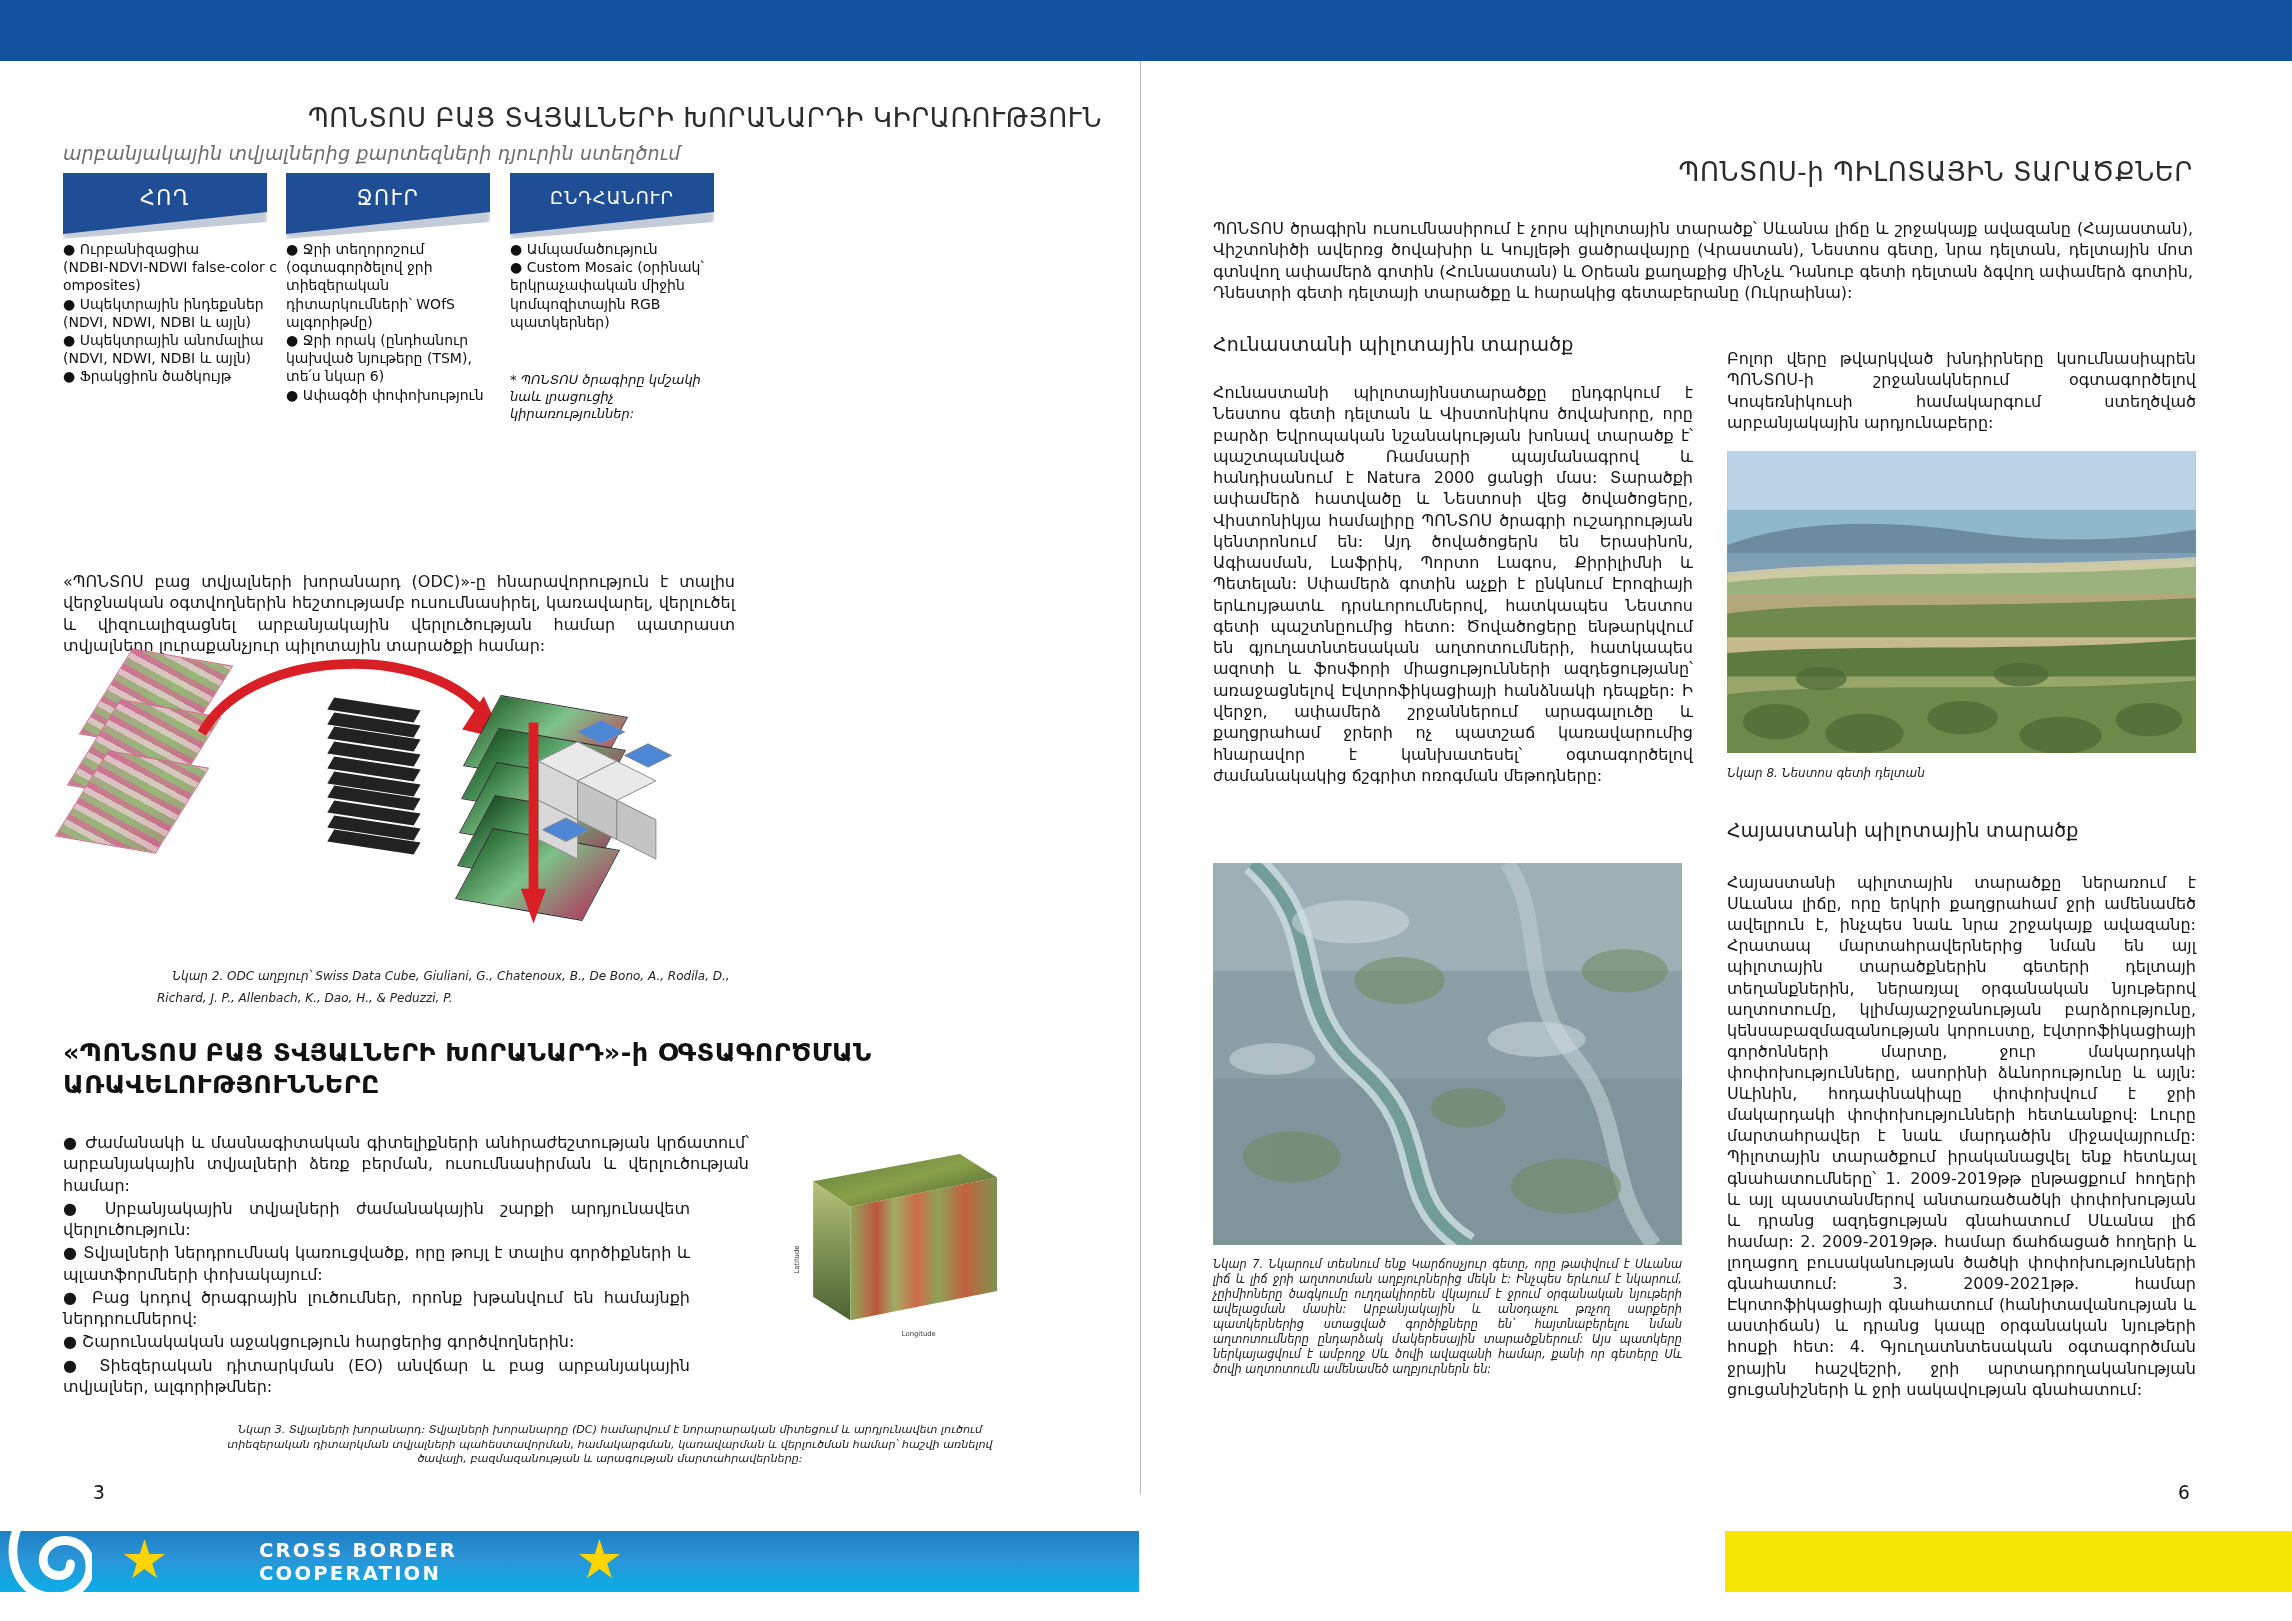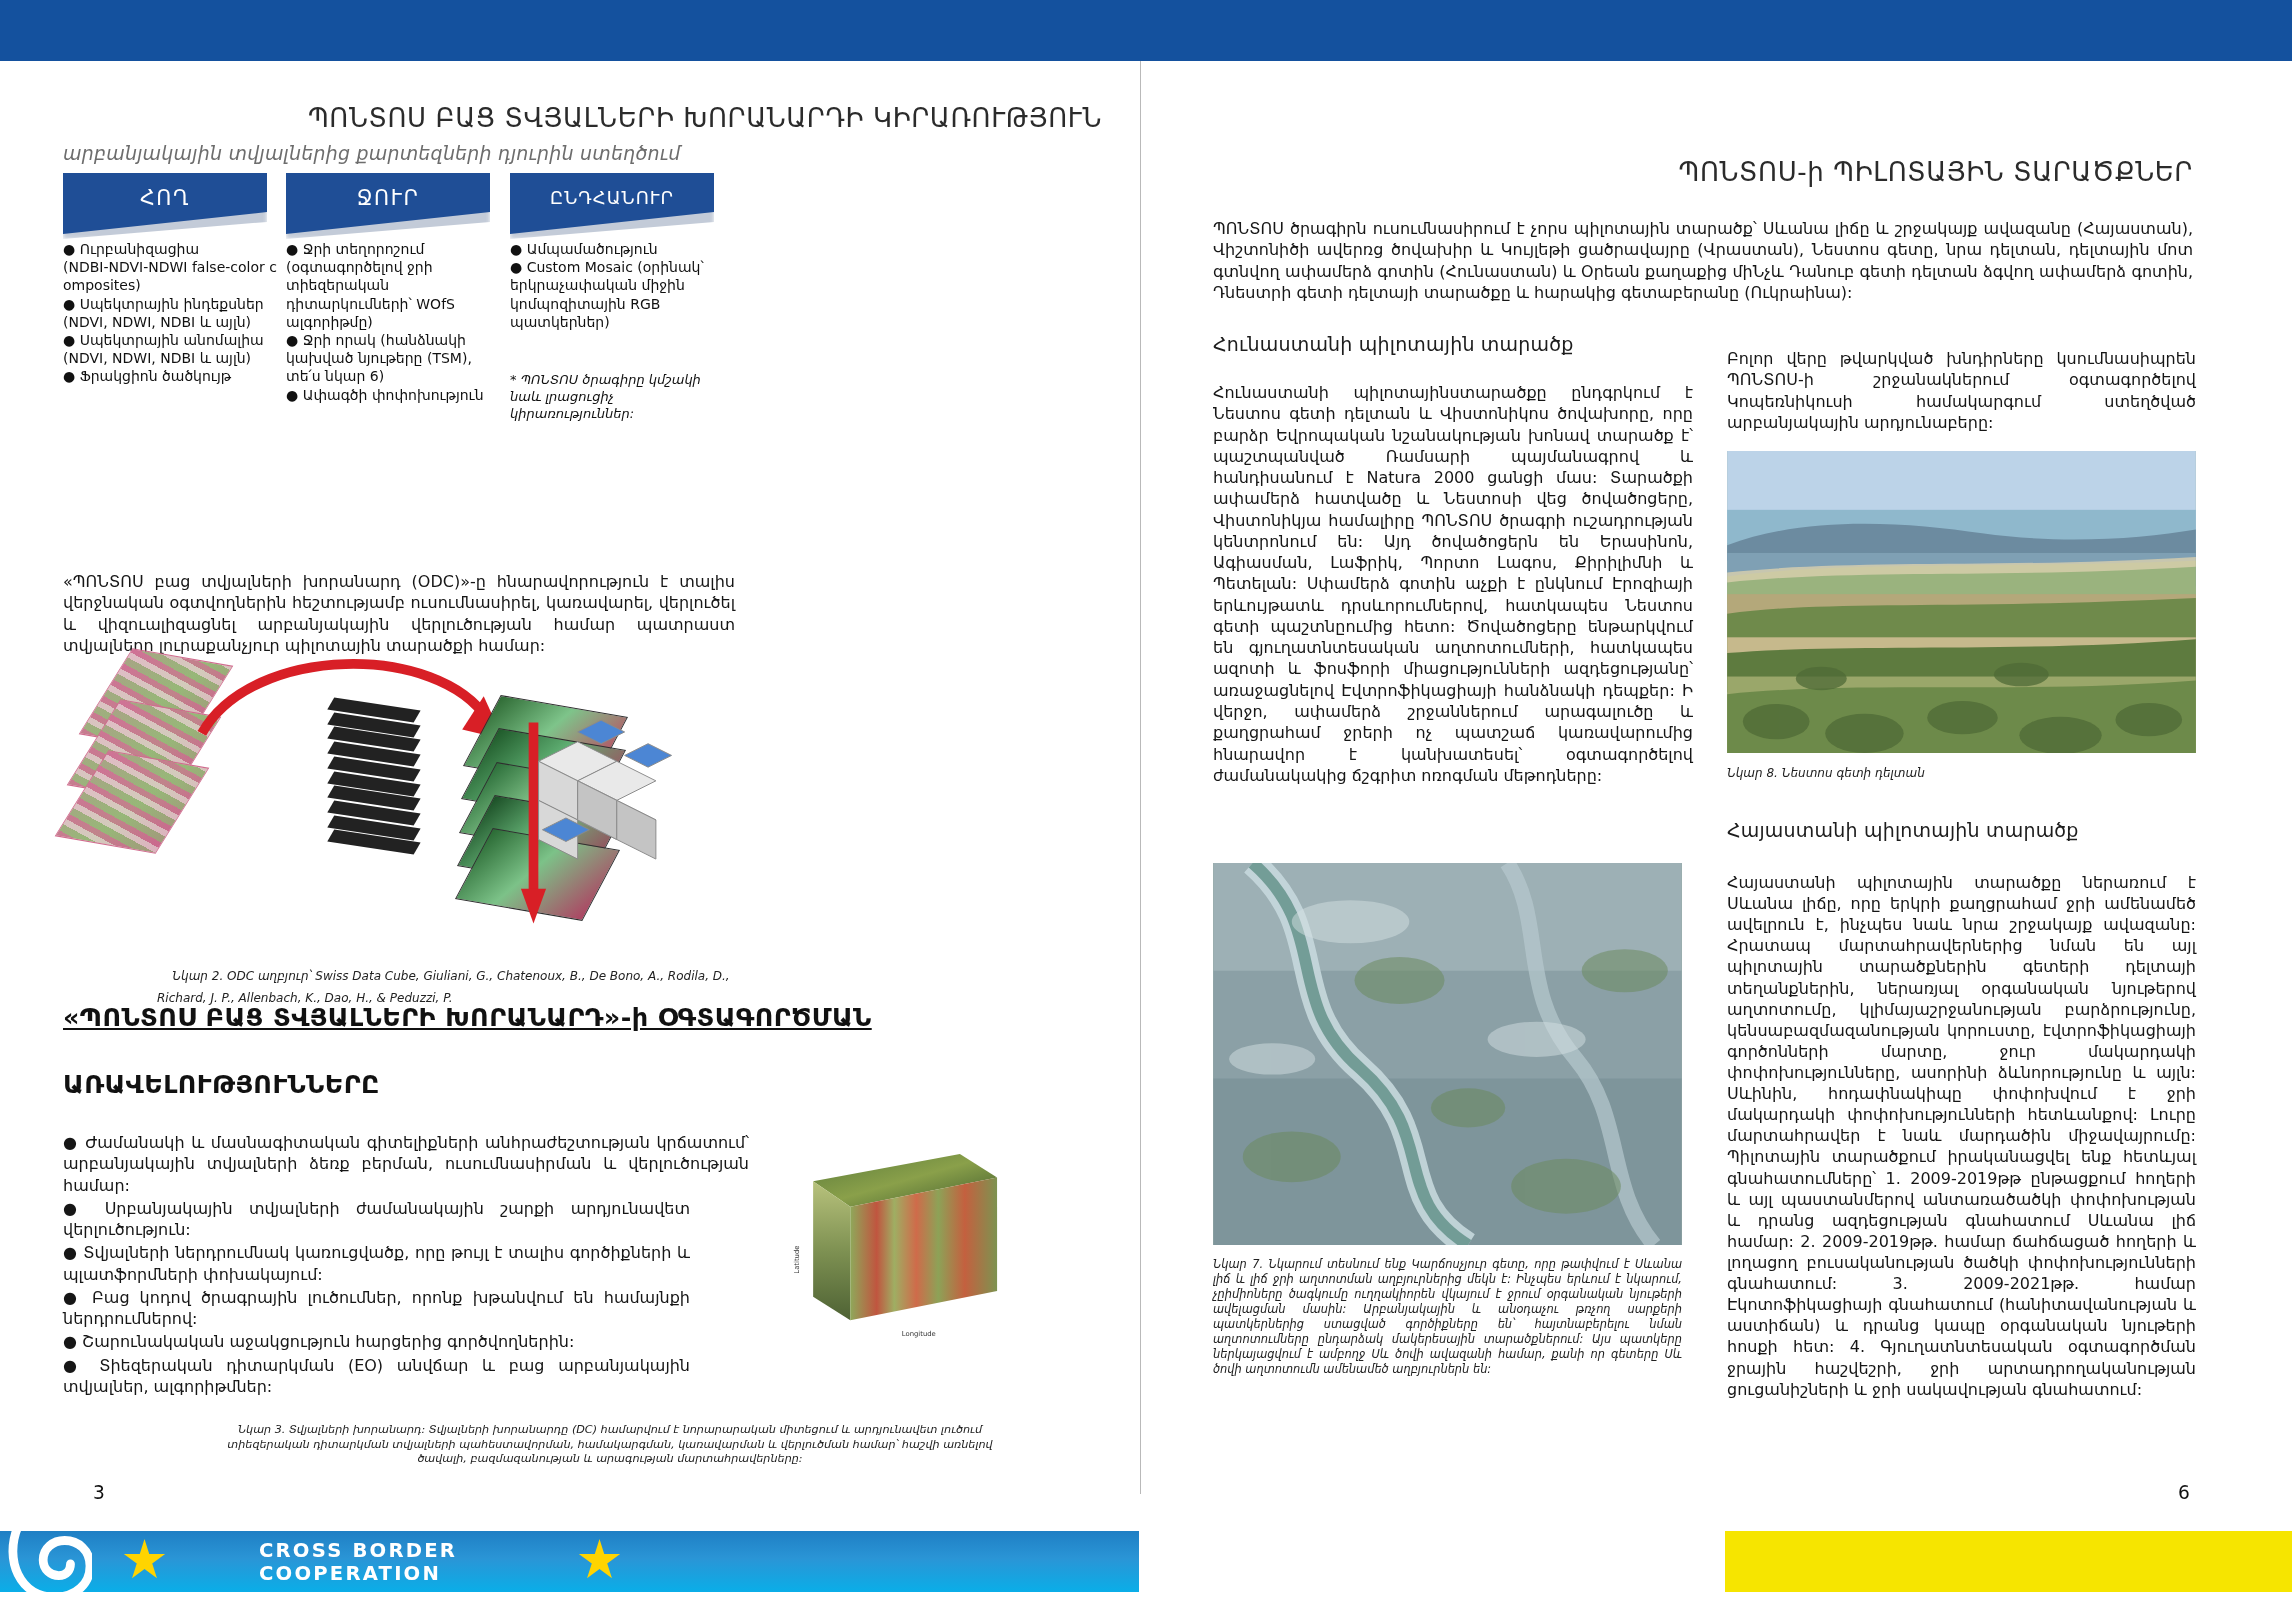--- a/index.html
+++ b/index.html
@@ -124,21 +124,21 @@
     <div class="b">(NDVI, NDWI, NDBI և այլն)</div>
     <div class="b">● Ֆրակցիոն ծածկույթ</div>
   </div>
 
   <div class="col bullets" style="left:286px;top:240px;width:214px;">
     <div class="b">● Ջրի տեղորոշում</div>
     <div class="b">(օգտագործելով ջրի</div>
     <div class="b">տիեզերական</div>
     <div class="b">դիտարկումների՝ WOfS</div>
     <div class="b">ալգորիթմը)</div>
-    <div class="b">● Ջրի որակ (հանձնակի</div>
+    <div class="b">● Ջրի որակ (ընդհանուր</div>
     <div class="b">կախված նյութերը (TSM),</div>
     <div class="b">տե՛ս նկար 6)</div>
     <div class="b">● Ափագծի փոփոխություն</div>
   </div>
 
   <div class="col bullets" style="left:510px;top:240px;width:225px;">
     <div class="b">● Ամպամածություն</div>
     <div class="b">● Custom Mosaic (օրինակ՝</div>
     <div class="b">երկրաչափական միջին</div>
     <div class="b">կոմպոզիտային RGB</div>
@@ -206,21 +206,21 @@
           <polygon points="108,44 132,32 156,44 132,56"></polygon>
           <polygon points="24,120 48,108 72,120 48,132"></polygon>
         </g>
       </g>
     </svg>
   </div>
 
   <div class="col cap capc" style="left:157px;top:968px;width:588px;">Նկար 2. ODC  աղբյուր՝ Swiss Data Cube, Giuliani, G., Chatenoux, B., De Bono, A., Rodila, D.,</div>
   <div class="col cap capr" style="left:157px;top:990px;width:588px;">Richard, J. P., Allenbach, K., Dao, H., &amp; Peduzzi, P.</div>
 
-  <div class="col h1b" style="left:63px;top:1001px;width:980px;text-decoration:underline;">«ՊՈՆՏՈՍ ԲԱՑ ՏՎՅԱԼՆԵՐԻ ԽՈՐԱՆԱՐԴ»-ի ՕԳՏԱԳՈՐԾՄԱՆ</div>
+  <div class="col h1b" style="left:63px;top:1036px;width:980px;">«ՊՈՆՏՈՍ ԲԱՑ ՏՎՅԱԼՆԵՐԻ ԽՈՐԱՆԱՐԴ»-ի ՕԳՏԱԳՈՐԾՄԱՆ</div>
   <div class="col h1b" style="left:63px;top:1068px;width:980px;">ԱՌԱՎԵԼՈՒԹՅՈՒՆՆԵՐԸ</div>
 
   <div class="col body just" style="left:63px;top:1132px;width:686px;">
     <div style="margin-bottom:2px;">● Ժամանակի և մասնագիտական գիտելիքների անհրաժեշտության կրճատում՝ արբանյակային տվյալների ձեռք բերման, ուսումնասիրման և վերլուծության համար:</div>
     <div style="margin-bottom:2px;width:627px;">● Սրբանյակային տվյալների ժամանակային շարքի արդյունավետ վերլուծություն:</div>
     <div style="margin-bottom:2px;width:627px;">● Տվյալների ներդրումնակ կառուցվածք, որը թույլ է տալիս գործիքների և պլատֆորմների փոխակայում:</div>
     <div style="margin-bottom:2px;width:627px;">● Բաց կոդով ծրագրային լուծումներ, որոնք խթանվում են համայնքի ներդրումներով:</div>
     <div style="margin-bottom:2px;width:627px;">● Շարունակական աջակցություն հարցերից գործվողներին:</div>
     <div style="margin-bottom:2px;width:627px;">● Տիեզերական դիտարկման (EO) անվճար և բաց արբանյակային տվյալներ, ալգորիթմներ:</div>
   </div>

